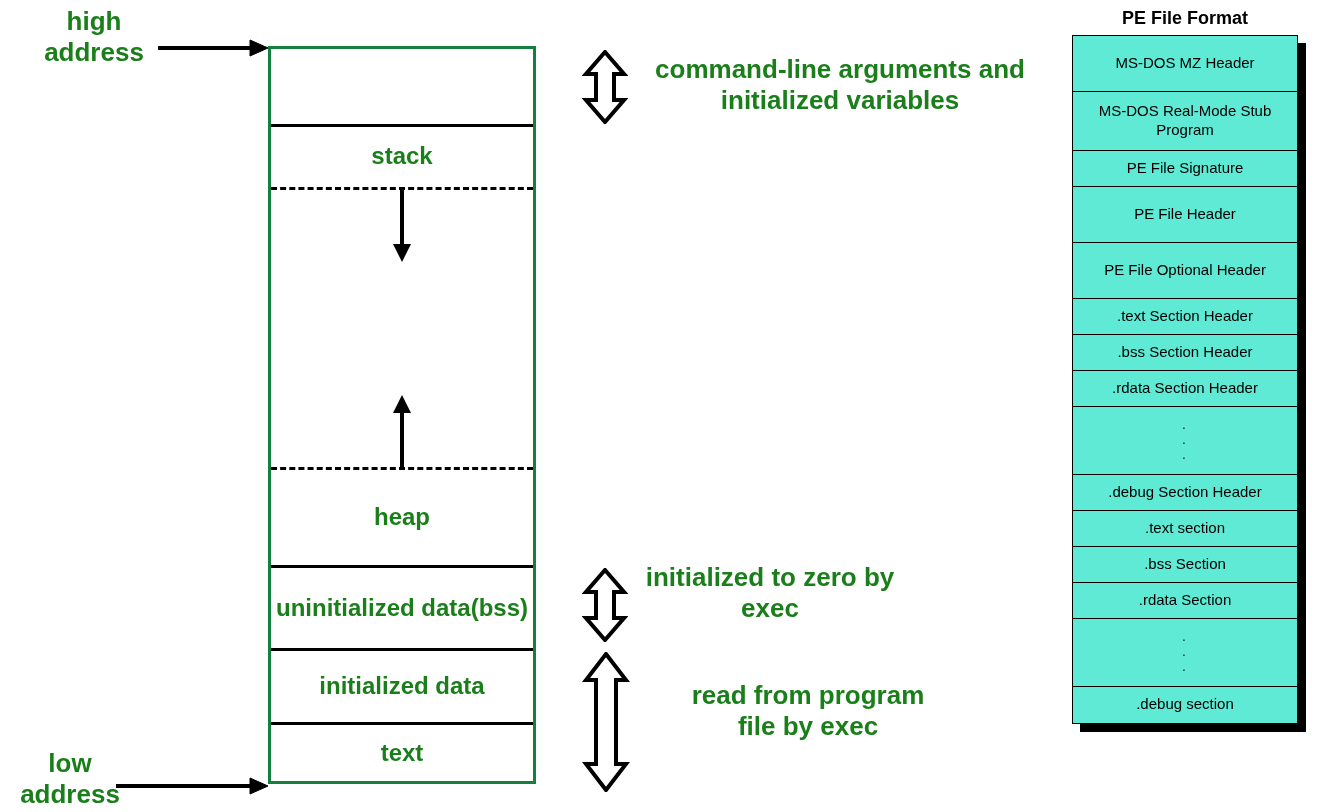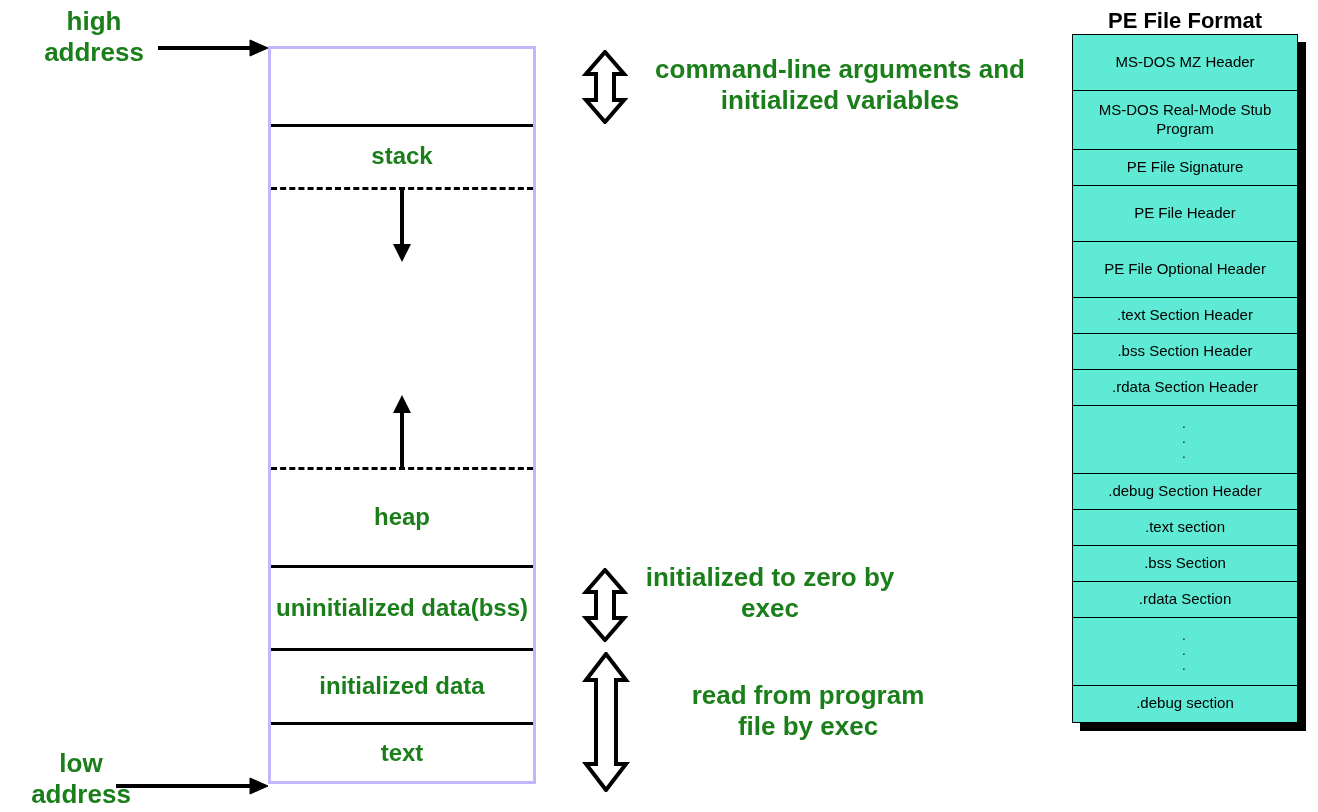--- a/index.html
+++ b/index.html
@@ -20,21 +20,21 @@
     position: relative;
     width: 1060px;
     height: 580px;
   }
   .mem-column {
     position: absolute;
     left: 268px;
     top: 46px;
     width: 268px;
     height: 738px;
-    border: 3px solid #c4b5fd;
+    border: 3px solid #15803d;
     display: flex;
     flex-direction: column;
   }
   .seg {
     border-bottom: 3px solid #000;
     display: flex;
     align-items: center;
     justify-content: center;
     text-align: center;
     color: #1a7f1a;
@@ -69,21 +69,21 @@
   
   .lbl {
     position: absolute;
     color: #1a7f1a;
     font-weight: bold;
     font-size: 26px;
     text-align: center;
     line-height: 1.2;
   }
   .lbl-high { left: 24px; top: 6px; width: 140px; }
-  .lbl-low  { left: 21px; top: 748px; width: 120px; }
+  .lbl-low  { left: 10px; top: 748px; width: 120px; }
   .lbl-cmd  { left: 640px; top: 54px; width: 400px; }
   .lbl-zero { left: 640px; top: 562px; width: 260px; }
   .lbl-read { left: 688px; top: 680px; width: 240px; }
 
   
   .ptr-arrow {
     position: absolute;
     stroke: #000;
     fill: #000;
   }
@@ -95,22 +95,23 @@
 
   
   .right-table {
     position: absolute;
     left: 1072px;
     top: 8px;
     width: 226px;
   }
   .pe-title {
     font-weight: bold;
-    font-size: 22px;
-    text-align: center;
+    font-size: 18px;
+    text-align: center;
+    margin-bottom: 6px;
   }
   .pe-shadow {
     position: relative;
   }
   .pe-shadow::after {
     content: "";
     position: absolute;
     top: 8px;
     left: 8px;
     width: 100%;

